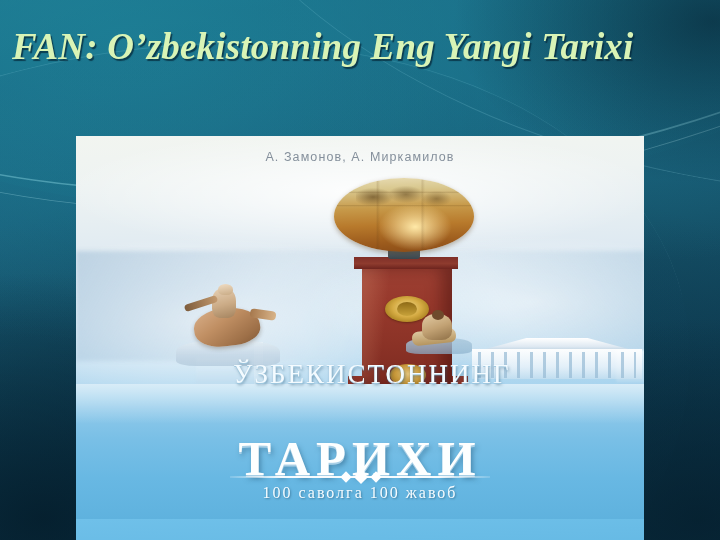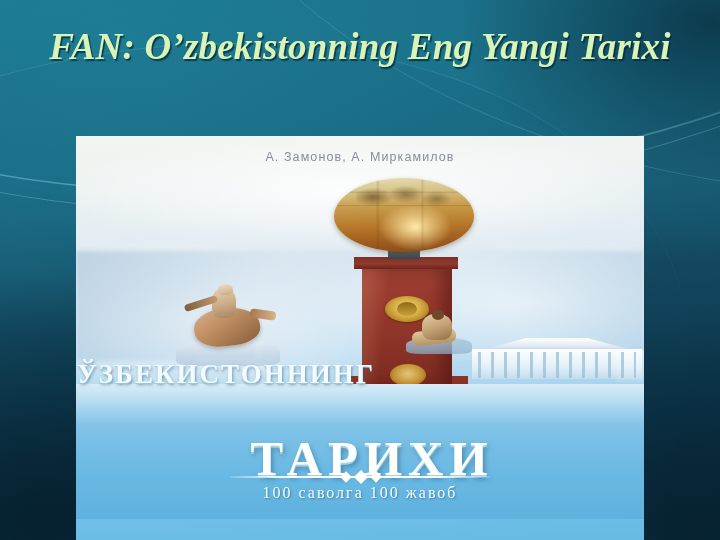--- a/index.html
+++ b/index.html
@@ -109,21 +109,20 @@
     border-top: 1px solid rgba(160,225,235,.22);
     transform: rotate(-14deg);
   }
 
   
   .title {
     position: absolute;
     left: 0;
     top: 27px;
     width: 720px;
-    text-align: center;
     font-size: 37px;
     line-height: 1.06;
     font-weight: bold;
     font-style: italic;
     color: #d9f4b6;
     letter-spacing: .2px;
     text-shadow: 1.5px 1.5px 1px rgba(6,40,58,.75);
     padding: 0 12px;
     box-sizing: border-box;
   }
@@ -474,46 +473,47 @@
     left: 0;
     bottom: 0;
     width: 100%;
     height: 6px;
     background: linear-gradient(180deg,#3d6a80 0%, #2b5267 100%);
   }
 
   
   .cv-line1 {
     position: absolute;
-    left: 1px;
+    left: 12px;
     top: 223px;
     width: 100%;
+    text-align: center;
     font-family: "Liberation Serif", serif;
-    font-weight: bold;
+    font-weight: normal;
     font-size: 27px;
     letter-spacing: 2px;
     color: #f4fbff;
     text-shadow: 0 1px 0 #9dc6de, 1px 2px 3px rgba(40,90,120,.55);
   }
   .cv-line2 {
     position: absolute;
     left: 0;
     top: 250px;
     width: 100%;
     text-align: center;
     font-family: "Liberation Serif", serif;
     font-weight: bold;
     font-size: 47px;
     letter-spacing: 7px;
     color: #fbfeff;
     text-shadow: 0 2px 0 #a8cfe6, 2px 4px 5px rgba(35,85,118,.5);
   }
   .cv-line3 {
     position: absolute;
-    left: 12px;
+    left: 0;
     top: 294px;
     width: 100%;
     text-align: center;
     font-family: "Liberation Serif", serif;
     font-weight: bold;
     font-size: 49px;
     letter-spacing: 6px;
     color: #fdffff;
     text-shadow: 0 2px 0 #a8cfe6, 2px 4px 5px rgba(35,85,118,.5);
   }

